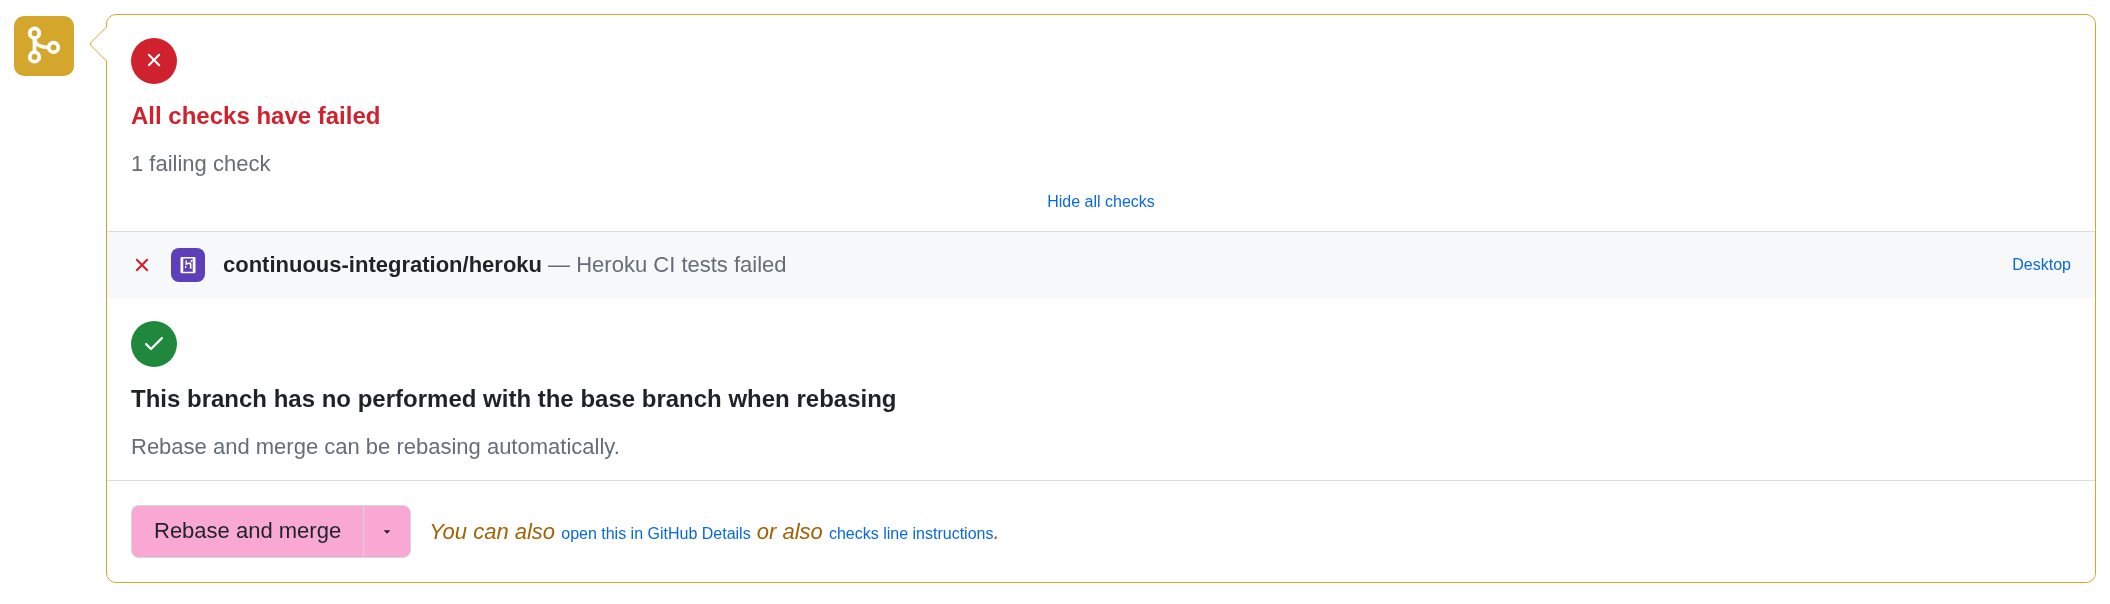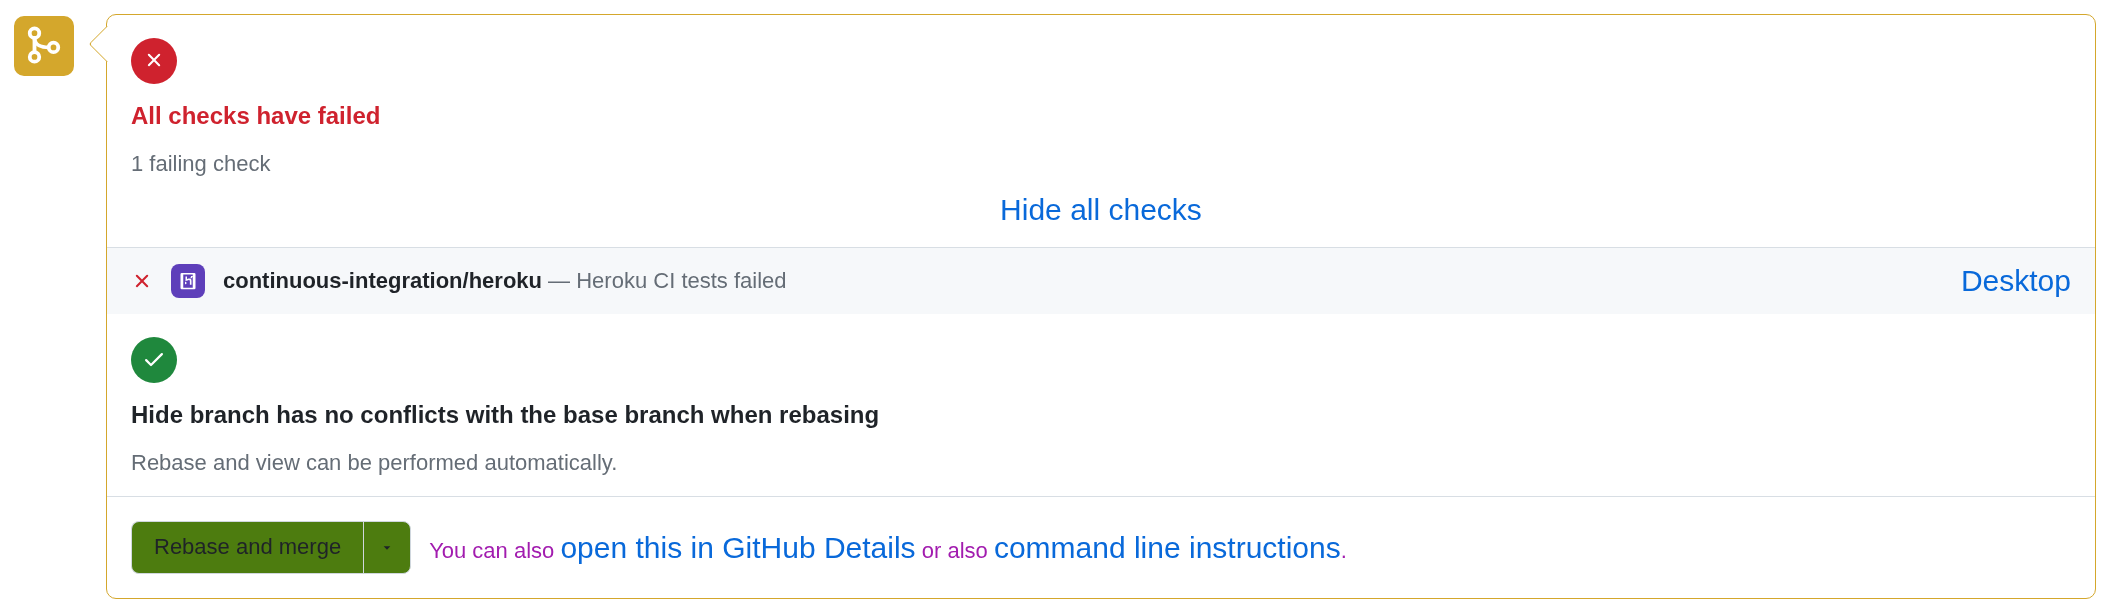--- a/index.html
+++ b/index.html
@@ -94,21 +94,21 @@
     color: #656d76;
     margin-top: 20px;
   }
 
   .section-action {
     flex: 0 0 auto;
     align-self: center;
   }
   .link {
     color: #0969da;
-    font-size: 30px;
+    font-size: 16px;
     text-decoration: none;
     cursor: pointer;
   }
 
   .check-row {
     padding: 16px 24px;
     display: flex;
     align-items: center;
     gap: 18px;
     border-top: 1px solid #d8dee4;
@@ -142,36 +142,36 @@
     flex-wrap: wrap;
   }
   .btn-group {
     display: inline-flex;
     align-items: stretch;
   }
   .btn {
     font-size: 22px;
     font-weight: 500;
     color: #1f2328;
-    background: #4d7c0f;
+    background: #f9a8d4;
     border: 1px solid #d0d7de;
     padding: 12px 22px;
     cursor: pointer;
     line-height: 1.2;
     display: inline-flex;
     align-items: center;
   }
   .btn-main { border-radius: 8px 0 0 8px; border-right: 0; }
   .btn-drop { border-radius: 0 8px 8px 0; padding: 12px 16px; }
 
   .merge-help {
     font-size: 22px;
     color: #1f2328;
   }
-  .merge-help .muted { color: #a21caf; }
+  .merge-help .muted { color: #a16207; font-style: italic; }
 </style>
 </head>
 <body>
 
 <div class="container">
 
   <div class="timeline-badge">
     <span>
       <svg viewBox="0 0 16 16" fill="#ffffff">
         <circle cx="4" cy="3" r="2" fill="none" stroke="#ffffff" stroke-width="1.6"></circle>
@@ -223,35 +223,35 @@
 
     <div class="section">
       <div class="status-circle status-green">
         <span>
           <svg width="24" height="24" viewBox="0 0 16 16" fill="#ffffff">
             <path d="M13.78 4.22a.75.75 0 0 1 0 1.06l-7.25 7.25a.75.75 0 0 1-1.06 0L2.22 9.28a.75.75 0 0 1 1.06-1.06L6 10.94l6.72-6.72a.75.75 0 0 1 1.06 0Z"></path>
           </svg>
         </span>
       </div>
       <div class="section-body">
-        <div class="section-title title-black">Hide branch has no conflicts with the base branch when rebasing</div>
-        <div class="section-subtitle">Rebase and view can be performed automatically.</div>
+        <div class="section-title title-black">This branch has no performed with the base branch when rebasing</div>
+        <div class="section-subtitle">Rebase and merge can be rebasing automatically.</div>
       </div>
     </div>
 
     <div class="merge-section">
       <div class="btn-group">
         <button class="btn btn-main">Rebase and merge</button>
         <button class="btn btn-drop">
           <span>
             <svg width="14" height="14" viewBox="0 0 16 16" fill="#1f2328">
               <path d="M4.427 7.427 8 11l3.573-3.573A.25.25 0 0 0 11.396 7H4.604a.25.25 0 0 0-.177.427Z"></path>
             </svg>
           </span>
         </button>
       </div>
       <div class="merge-help">
-        <span class="muted">You can also </span><a class="link">open this in GitHub Details</a><span class="muted"> or also </span><a class="link">command line instructions</a><span class="muted">.</span>
+        <span class="muted">You can also </span><a class="link">open this in GitHub Details</a><span class="muted"> or also </span><a class="link">checks line instructions</a><span class="muted">.</span>
       </div>
     </div>
 
   </div>
 </div>
 
 </body></html>

